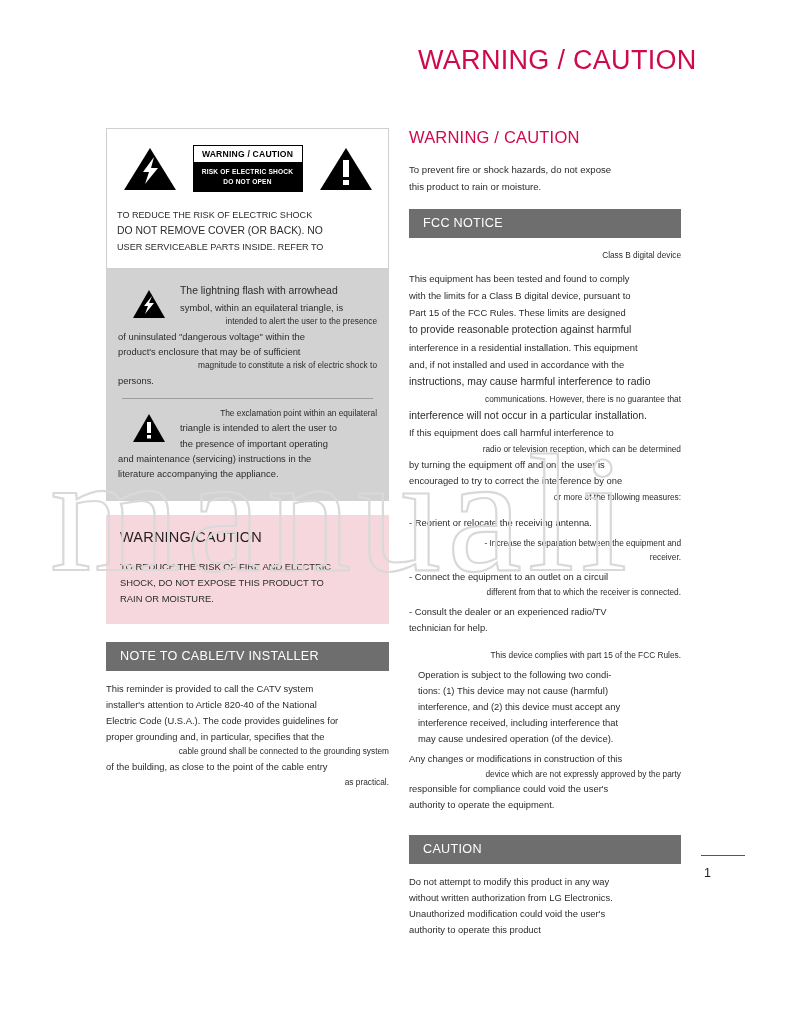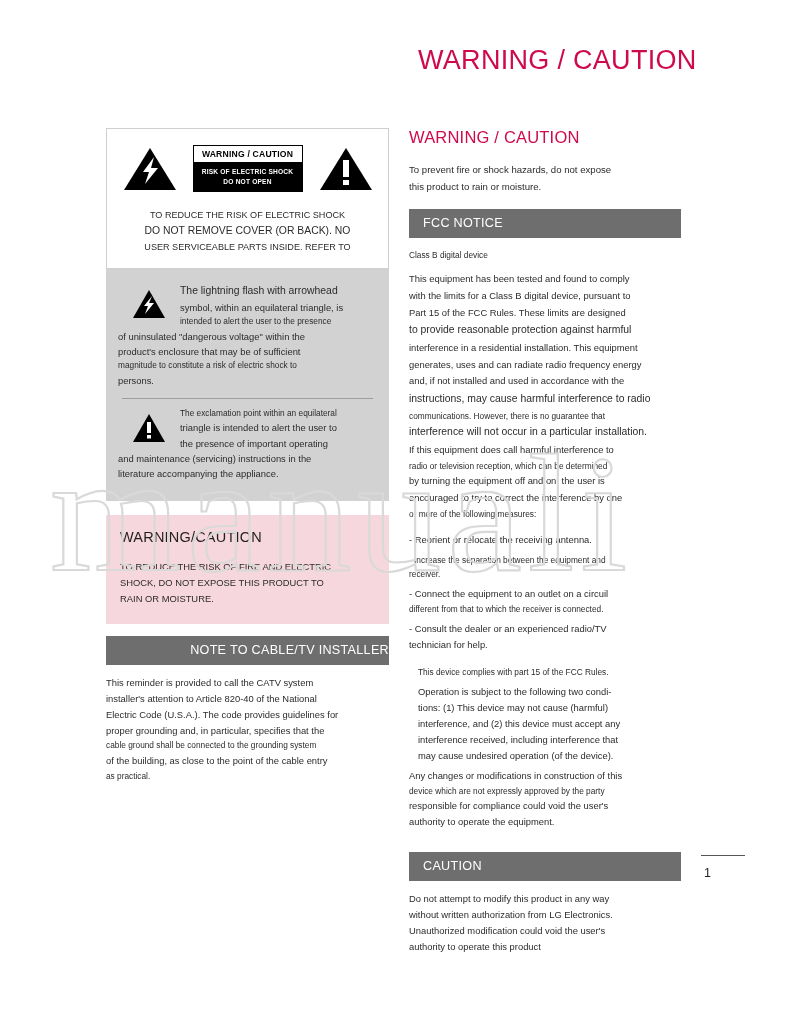--- a/index.html
+++ b/index.html
@@ -105,21 +105,20 @@
     background: #000000;
     color: #ffffff;
     font-size: 6.6px;
     font-weight: bold;
     text-align: center;
     letter-spacing: 0.2px;
     padding: 4px 0 5px 0;
     line-height: 1.45;
   }
   .safety-lines {
-    text-align: center;
     font-size: 9.1px;
     line-height: 1.72;
     color: #2b2b2b;
   }
   .safety-lines .l2 { font-size: 10.4px; }
 
   
   .gray-panel {
     background: #d2d2d2;
     padding: 14px 12px 16px 12px;
@@ -140,21 +139,21 @@
     color: #2b2b2b;
   }
   .ln {
     display: block;
     line-height: 1.62;
     white-space: nowrap;
   }
   .ind { padding-left: 62px; }
   .s-lg { font-size: 10.4px; }
   .s-md { font-size: 9.4px; }
-  .s-sm { font-size: 8.3px; }
+  .s-sm { font-size: 8.3px; text-align: right; }
   .divider {
     border: none;
     border-top: 1px solid #9d9d9d;
     margin: 10px 4px 8px 4px;
   }
 
   
   .pink-box {
     background: #f6d7dd;
     padding: 14px 14px 16px 14px;
@@ -178,21 +177,21 @@
 
   
   .section-head {
     background: #6e6e6e;
     color: #ffffff;
     font-size: 12.6px;
     padding: 7px 0 8px 14px;
     letter-spacing: 0.3px;
     box-sizing: border-box;
   }
-  .head-gap-top { margin-top: 12px; text-align: right; }
+  .head-gap-top { margin-top: 18px; }
 
   
   .body-block {
     margin-top: 10px;
   }
   .body-block .bl {
     display: block;
     line-height: 1.7;
     color: #2b2b2b;
     white-space: nowrap;
@@ -344,21 +343,20 @@
     <div class="body-block">
       <span class="bl s-sm">Class B digital device</span>
     </div>
 
     <div class="body-block fcc-body">
       <span class="bl s-md">This equipment has been tested and found to comply</span>
       <span class="bl s-md">with the limits for a Class B digital device, pursuant to</span>
       <span class="bl s-md">Part 15 of the FCC Rules. These limits are designed</span>
       <span class="bl s-lg">to provide reasonable protection against harmful</span>
       <span class="bl s-md">interference in a residential installation. This equipment</span>
-      <span class="bl s-md">generates, uses and can radiate radio frequency energy</span>
       <span class="bl s-md">and, if not installed and used in accordance with the</span>
       <span class="bl s-lg">instructions, may cause harmful interference to radio</span>
       <span class="bl s-sm">communications. However, there is no guarantee that</span>
       <span class="bl s-lg">interference will not occur in a particular installation.</span>
       <span class="bl s-md">If this equipment does call harmful interference to</span>
       <span class="bl s-sm">radio or television reception, which can be determined</span>
       <span class="bl s-md">by turning the equipment off and on, the user is</span>
       <span class="bl s-md">encouraged to try to correct the interference by one</span>
       <span class="bl s-sm">or more of the following measures:</span>
     </div>

